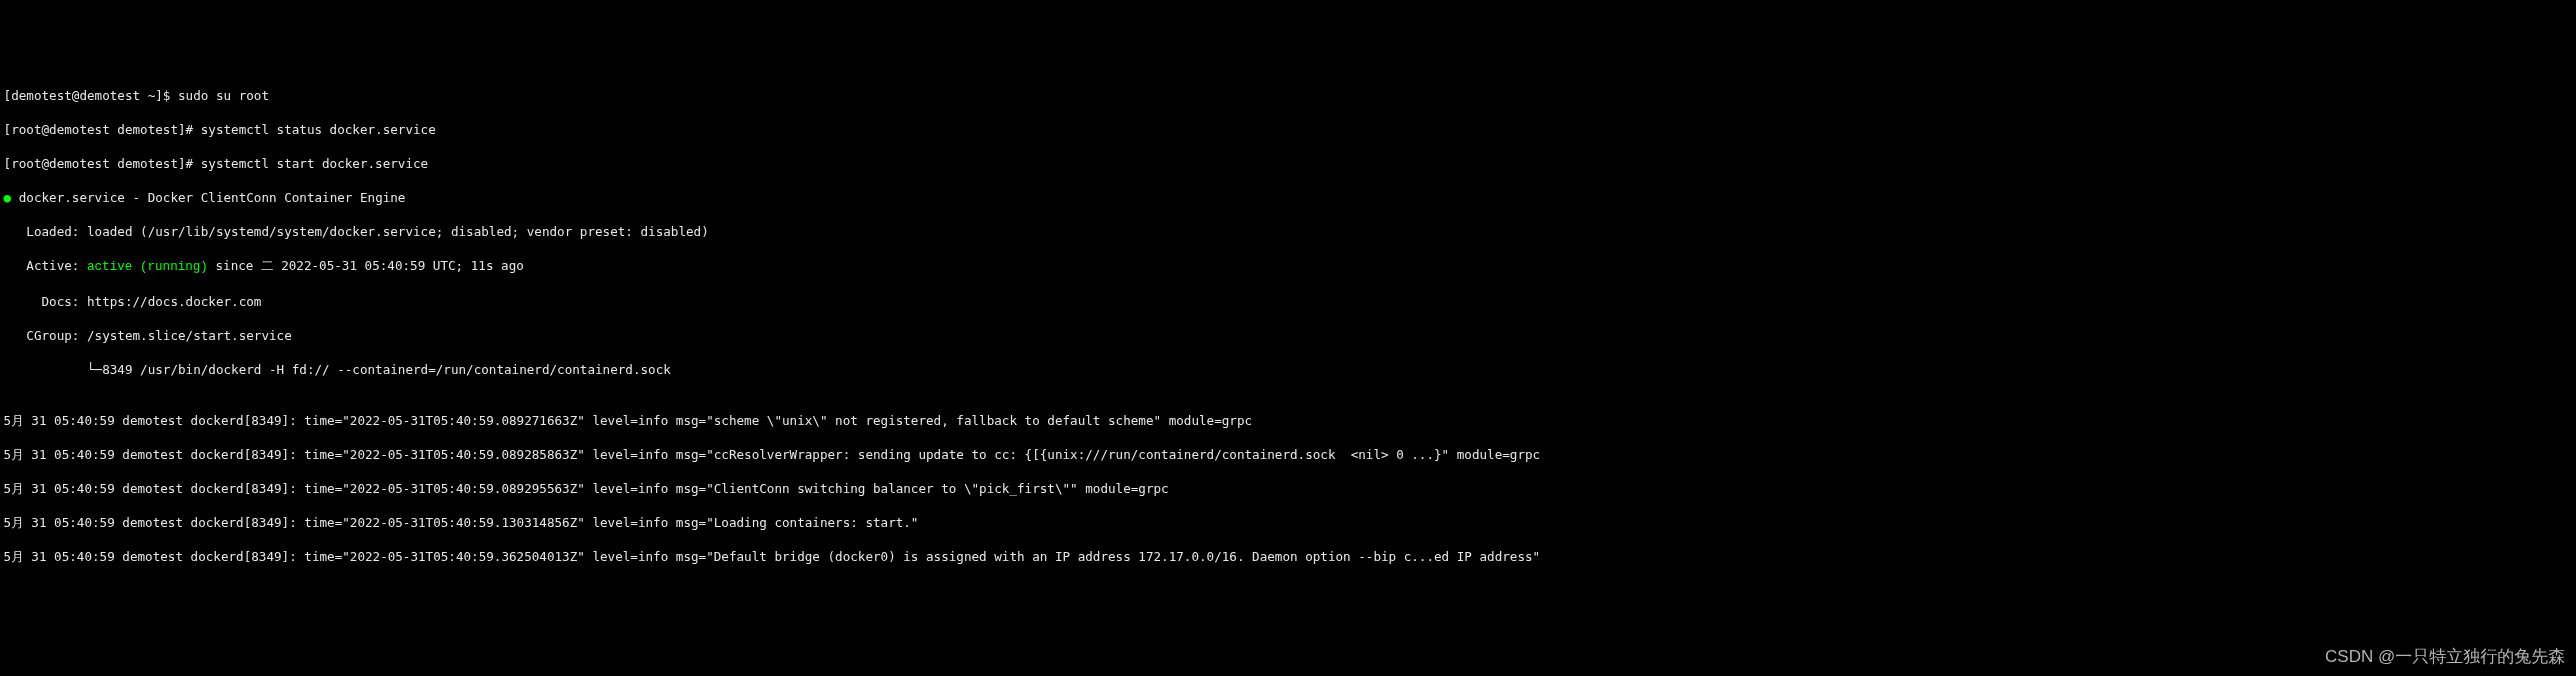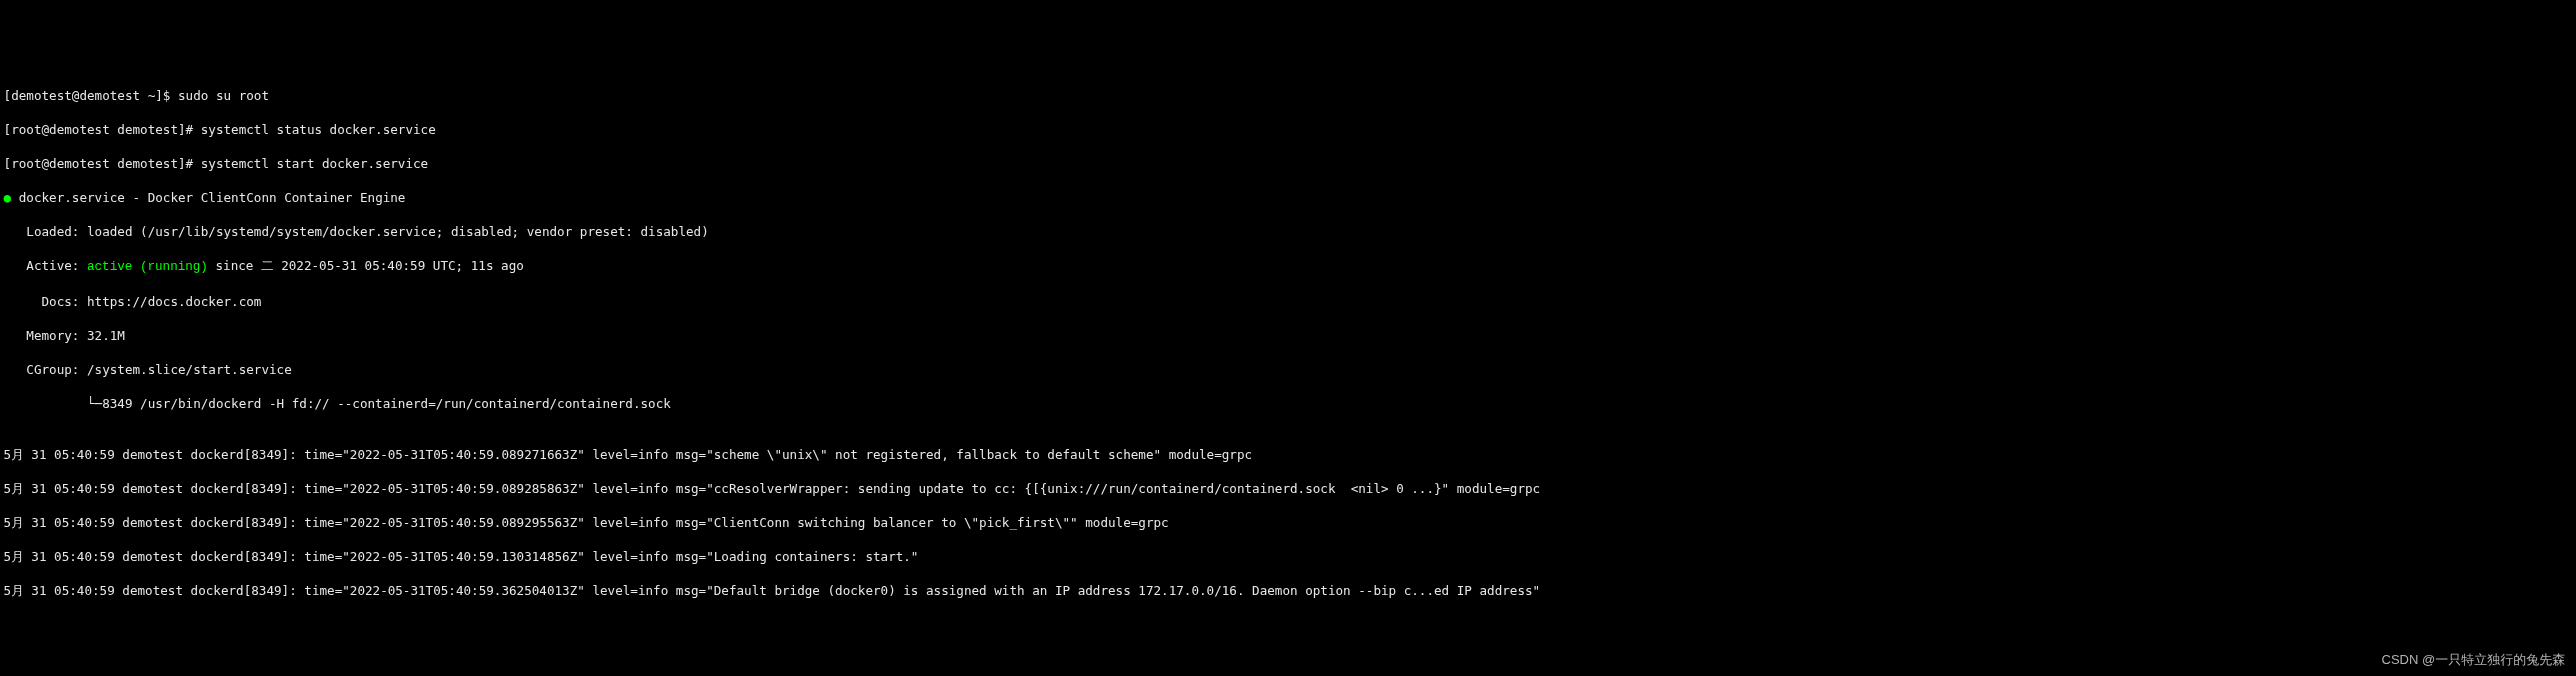--- a/index.html
+++ b/index.html
@@ -28,38 +28,37 @@
       font-family: Liberation Mono, monospace;
     }
     .dot {
       color: #00ff00;
     }
     .watermark {
       position: fixed;
       bottom: 7.2px;
       right: 10.8px;
       color: #b3b3b3;
-      font-size: 13px;
+      font-size: 17px;
       font-family: sans-serif;
     }
   </style>
 </head>
 <body>
 
 
 
 <div class="terminal">
 <span class="line">[demotest@demotest ~]$ sudo su root</span>
 <span class="line">[root@demotest demotest]# systemctl status docker.service</span>
 <span class="line">[root@demotest demotest]# systemctl start docker.service</span>
 <span class="line"><span class="dot">●</span><span> docker.service - Docker ClientConn Container Engine</span></span>
 <span class="line">   Loaded: loaded (/usr/lib/systemd/system/docker.service; disabled; vendor preset: disabled)</span>
 <span class="line"><span>   Active: </span><span class="green">active (running)</span><span> since 二 2022-05-31 05:40:59 UTC; 11s ago</span></span>
 <span class="line">     Docs: https://docs.docker.com</span>
-<span class="line">   Memory: 32.1M</span>
 <span class="line">   CGroup: /system.slice/start.service</span>
 <span class="line">           └─8349 /usr/bin/dockerd -H fd:// --containerd=/run/containerd/containerd.sock</span>
 <span class="line"></span>
 <span class="line">5月 31 05:40:59 demotest dockerd[8349]: time="2022-05-31T05:40:59.089271663Z" level=info msg="scheme \"unix\" not registered, fallback to default scheme" module=grpc</span>
 <span class="line">5月 31 05:40:59 demotest dockerd[8349]: time="2022-05-31T05:40:59.089285863Z" level=info msg="ccResolverWrapper: sending update to cc: {[{unix:///run/containerd/containerd.sock  &lt;nil&gt; 0 ...}" module=grpc</span>
 <span class="line">5月 31 05:40:59 demotest dockerd[8349]: time="2022-05-31T05:40:59.089295563Z" level=info msg="ClientConn switching balancer to \"pick_first\"" module=grpc</span>
 <span class="line">5月 31 05:40:59 demotest dockerd[8349]: time="2022-05-31T05:40:59.130314856Z" level=info msg="Loading containers: start."</span>
 <span class="line">5月 31 05:40:59 demotest dockerd[8349]: time="2022-05-31T05:40:59.362504013Z" level=info msg="Default bridge (docker0) is assigned with an IP address 172.17.0.0/16. Daemon option --bip c...ed IP address"</span>
 
 

